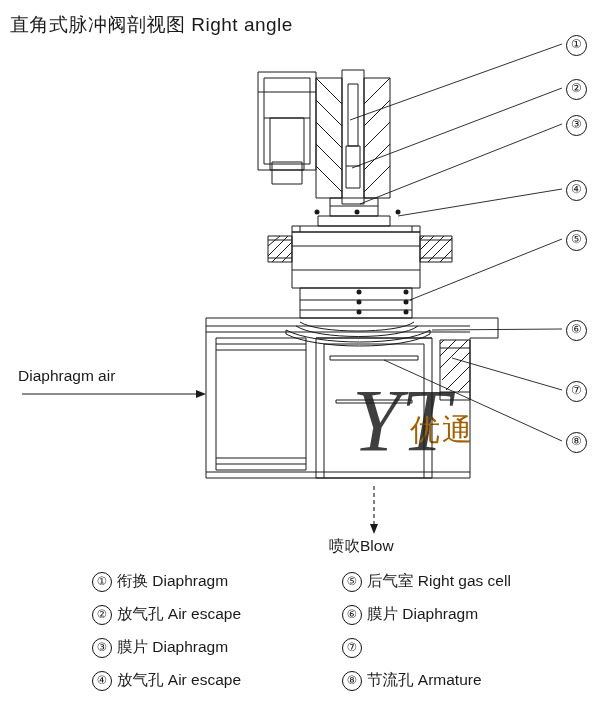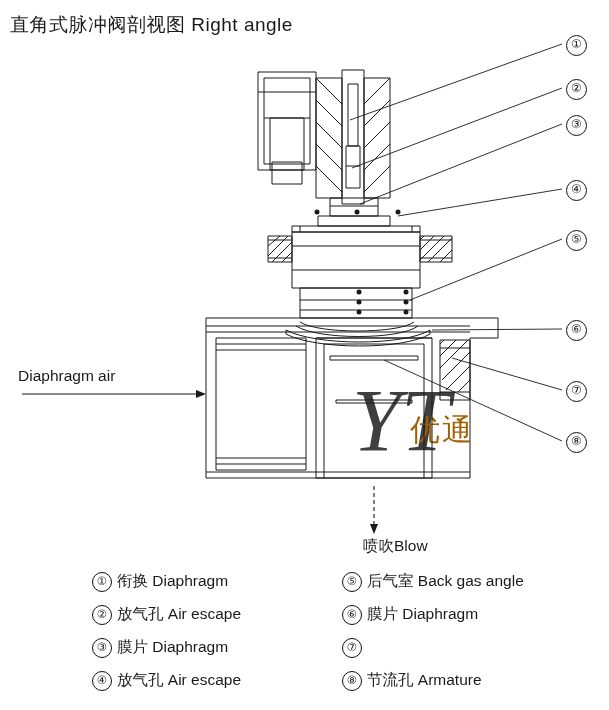--- a/index.html
+++ b/index.html
@@ -49,21 +49,21 @@
   .inlet-label {
     position: absolute;
     left: 18px;
     top: 366px;
     font-size: 15.5px;
     line-height: 20px;
     white-space: nowrap;
   }
   .blow-label {
     position: absolute;
-    left: 363px;
+    left: 329px;
     top: 536px;
     font-size: 15.5px;
     white-space: nowrap;
   }
   .legend {
     position: absolute;
     left: 92px;
     top: 565px;
     width: 500px;
     display: grid;
@@ -280,21 +280,21 @@
 
   <div class="blow-label">喷吹Blow</div>
 
   <div class="legend">
     <div class="item">
       <span class="marker">①</span>
       <span>衔换 Diaphragm</span>
     </div>
     <div class="item">
       <span class="marker">⑤</span>
-      <span>后气室 Back gas angle</span>
+      <span>后气室 Right gas cell</span>
     </div>
     <div class="item">
       <span class="marker">②</span>
       <span>放气孔 Air escape</span>
     </div>
     <div class="item">
       <span class="marker">⑥</span>
       <span>膜片 Diaphragm</span>
     </div>
     <div class="item">

